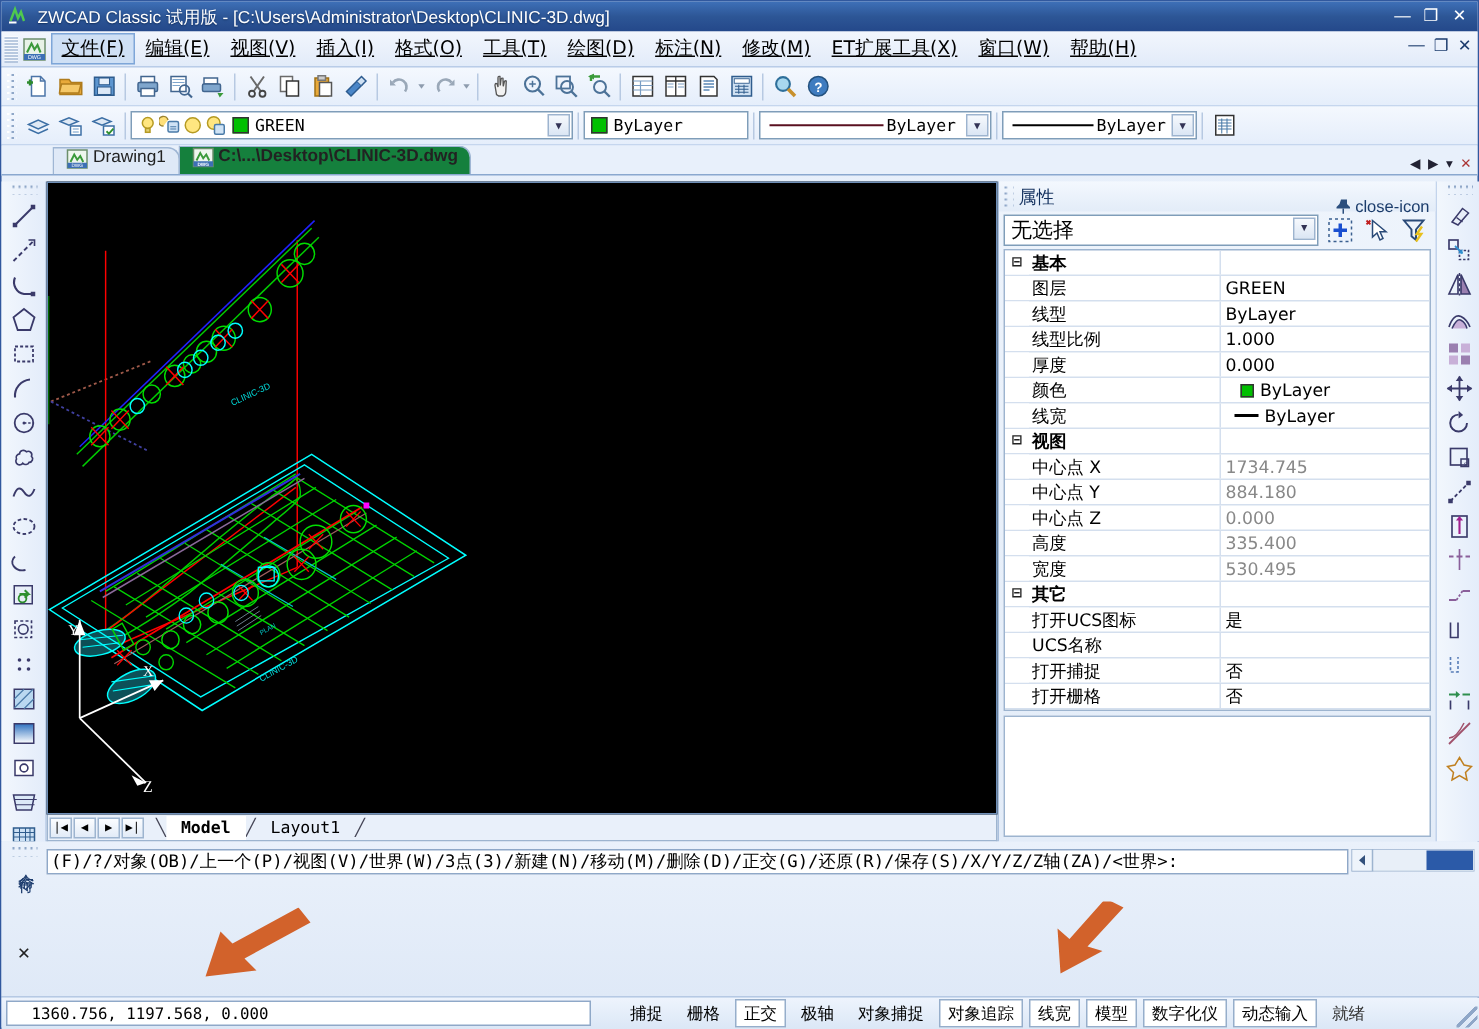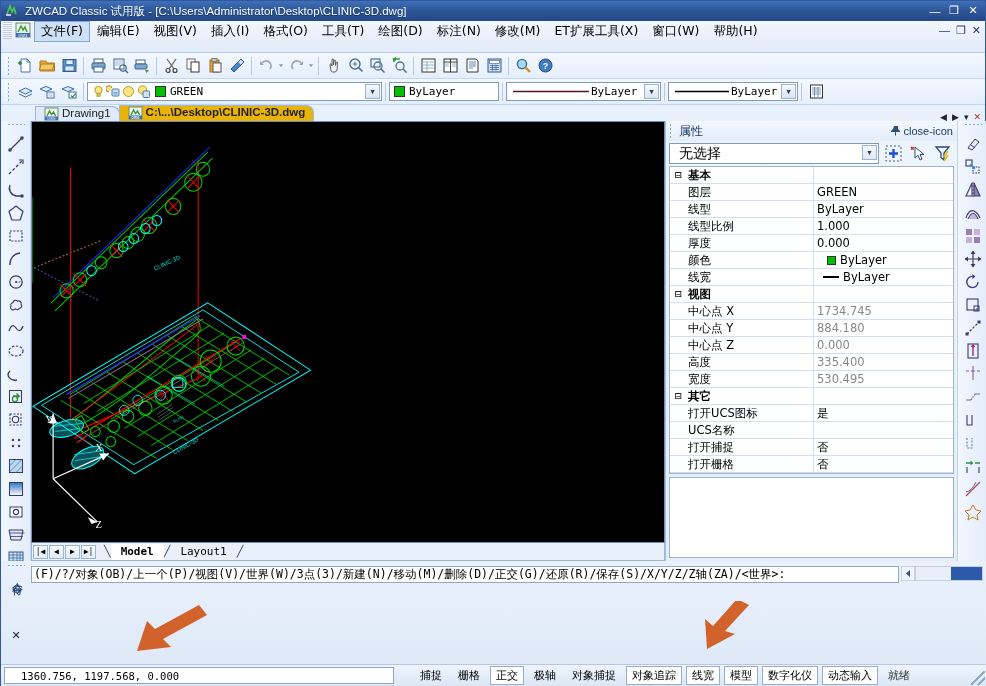--- a/index.html
+++ b/index.html
@@ -21,23 +21,23 @@
     display:flex; align-items:center; color:#fff;
     font-size:11.5px; padding-left:4px; position:relative;
   }
   .tb-logo { width:16px;height:16px;margin-right:4px;position:relative;flex:0 0 auto;}
   .tb-title { white-space:nowrap; text-shadow:0 1px 1px #12305f; }
   .tb-btns { position:absolute; right:3px; top:2px; display:flex; gap:1px;}
   .tb-btn { width:18px;height:15px; display:flex;align-items:center;justify-content:center;
             color:#fff;font-size:11px; }
 
   
-  .menubar { height:32px; display:flex; align-items:flex-start;
+  .menubar { height:24px; display:flex; align-items:center;
              background: linear-gradient(#f2f6fd,#e2ebf9);
-             border-bottom:1px solid #b9cce8; position:relative; }
+             border-bottom:1px solid #b9cce8; position:relative;text-decoration:underline; }
   .menu-grip { width:9px;height:18px; margin-left:2px;
                background:repeating-linear-gradient(#fff 0 1px,#97aecd 1px 2px);
                opacity:.6;}
   .menu-appicon{width:18px;height:18px;margin:0 2px;position:relative;}
   .menu-item { padding:2px 7px; font-size:12.5px; color:#000; white-space:nowrap;
                font-family:"DejaVu Sans","Liberation Sans",sans-serif;}
   .menu-item.active { background:#cfe0f5; border:1px solid #7ea6d8; padding:1px 6px;}
   .win-btns{ position:absolute; right:4px; top:3px; display:flex; gap:6px; color:#1d3c6e;}
   .win-btns span{font-size:11px; cursor:default;}
 
@@ -60,21 +60,21 @@
                   background:linear-gradient(#f6f9fd,#dbe6f4); border:1px solid #9db4cf;
                   display:flex;align-items:center;justify-content:center;font-size:7px;color:#335;}
   .swatch{width:11px;height:11px;border:1px solid #333;margin:0 4px;flex:0 0 auto;}
 
   
   .doctabs{ height:20px; background:#e8f0fb; display:flex; align-items:flex-end;
             border-bottom:1px solid #8aa8cf; padding-left:34px; position:relative;}
   .doctab{ height:18px; display:flex;align-items:flex-start; padding:0 8px 0 8px;
            font-size:11.5px; background:#dfe9f7; border:1px solid #9fb6d4;
            border-bottom:none; border-radius:0 8px 0 0; margin-right:-1px; color:#222;}
-  .doctab.sel{ background:#eab308; font-weight:bold; height:19px;}
+  .doctab.sel{ background:#15803d; font-weight:bold; height:19px;}
   .dwgico{width:15px;height:14px;margin-right:3px;position:relative;flex:0 0 auto;}
   .doctabs .navs{position:absolute; right:4px; bottom:2px; display:flex; gap:5px;
                  font-size:9px;color:#223; align-items:center;}
 
   
   .main{ position:absolute; left:0; top:120px; width:986px; height:440px; display:flex;}
   .vtoolbar{ width:30px; background:linear-gradient(90deg,#f2f7fd,#e3ecfa);
              border-right:1px solid #c3d4ec; display:flex; flex-direction:column;
              align-items:center; padding-top:2px; overflow:hidden;}
   .vtoolbar.right{ border-right:none; border-left:1px solid #c3d4ec;}
@@ -98,23 +98,23 @@
 
   
   .props{ width:292px; background:linear-gradient(#eef4fc,#e3ecf8);
           display:flex; flex-direction:column; border-left:1px solid #aac0dd;}
   .props-head{ height:20px; display:flex; align-items:center; position:relative;
                background:linear-gradient(#f3f8fe,#e3ecf8); }
   .props-head .pgrip{width:7px;height:16px;margin:0 3px;
         background:radial-gradient(circle at 1.5px 2px,#8fa7c8 .8px,transparent 1px);
         background-size:6px 4px;}
   .props-title{font-size:12px;color:#14315e;font-family:"DejaVu Sans",sans-serif;}
-  .props-head .hbtns{position:absolute;right:4px;top:4px;display:flex;gap:2px;font-size:11px;color:#1b3c6b;}
+  .props-head .hbtns{position:absolute;right:4px;top:11px;display:flex;gap:2px;font-size:11px;color:#1b3c6b;}
   .props-sel{ display:flex; align-items:center; padding:2px 3px; gap:3px;}
-  .props-sel .combo{flex:1;height:21px;font-size:14px;font-family:Liberation Sans, sans-serif;padding-left:6px;}
+  .props-sel .combo{flex:1;height:21px;font-size:14px;font-family:Liberation Sans, sans-serif;padding-left:1px;}
   .pbtn{width:22px;height:21px;display:flex;align-items:center;justify-content:center;
         border:1px solid transparent;border-radius:2px;}
   .props-grid{ margin:0 3px; border:1px solid #9db4cf; background:#fff; overflow:hidden;}
   .prow{ display:flex; height:17px; border-bottom:1px solid #d4dfee; font-size:11.5px;
          font-family:"DejaVu Sans",sans-serif; }
   .prow .exp{width:16px;display:flex;align-items:center;justify-content:center;
              font-size:9px;color:#222;background:#fff;}
   .prow .pname{ width:128px; display:flex;align-items:center; padding-left:2px;
                 border-right:1px solid #d4dfee; white-space:nowrap;text-align:right;}
   .prow .pval{ flex:1; display:flex;align-items:center; padding-left:3px; color:#000;}

